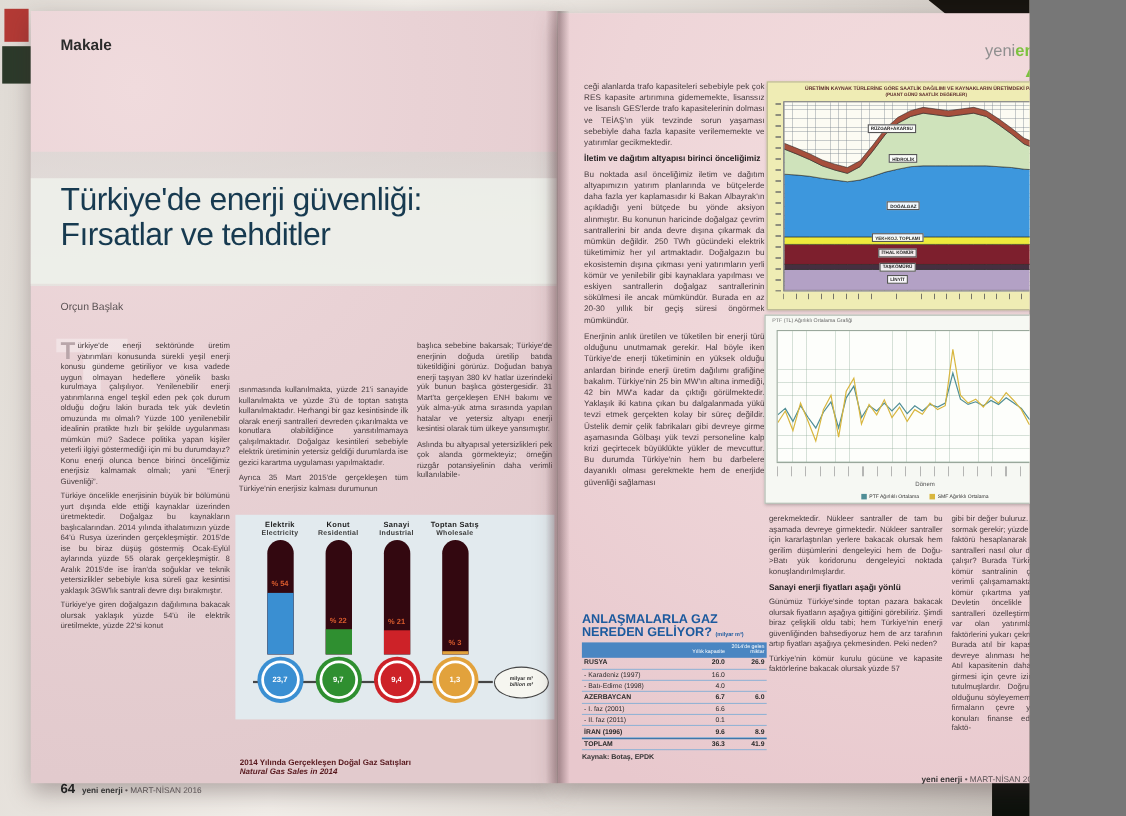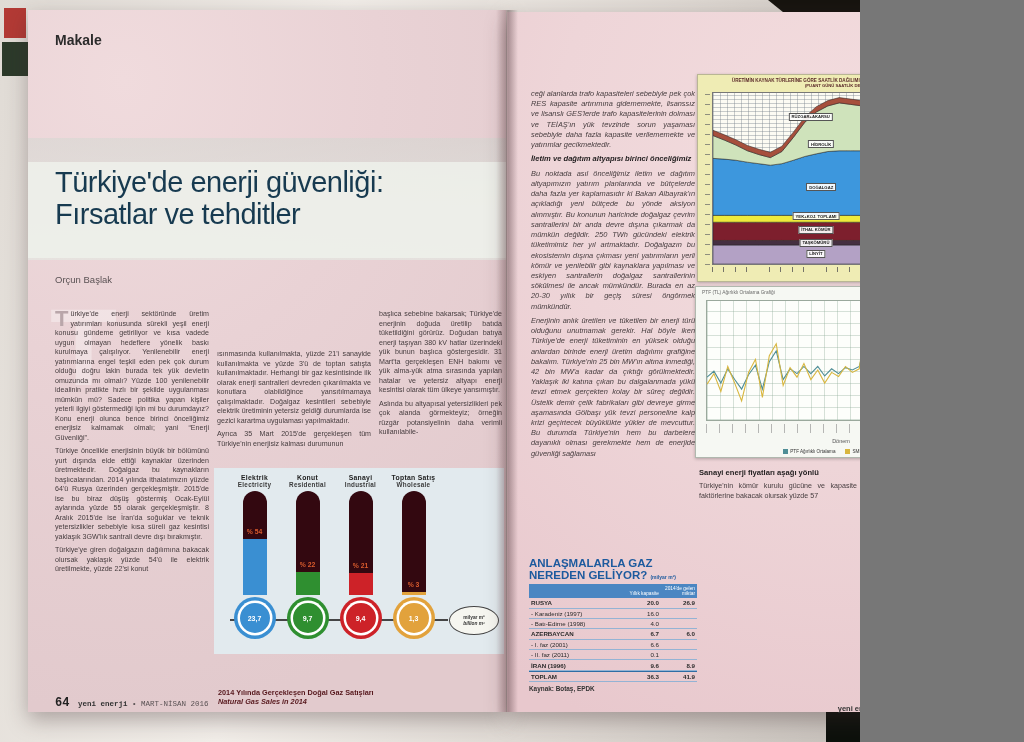--- a/index.html
+++ b/index.html
@@ -1,16 +1,16 @@
 <!DOCTYPE html>
 <html><head>
 <meta charset="utf-8">
 <style>
   html,body{margin:0;padding:0;background:#777;}
-  .photo{position:relative;width:860px;height:742px;overflow:hidden;
+  .photo{position:relative;width:936px;height:742px;overflow:hidden;
     background:linear-gradient(100deg,#e0dbd5 0%,#f2eee9 35%,#ddd7d1 70%,#c7c1bb 100%);
     font-family:"Liberation Sans",sans-serif;}
   
   .right-strip{position:absolute;right:0;top:0;width:34px;height:742px;background:#211d16;z-index:1;}
   .ystrip{position:absolute;right:13px;top:28px;width:11px;height:644px;
     background:linear-gradient(180deg,#caa91e,#ecd23a 30%,#d9b826 70%,#8a7414);}
   .greenblob{position:absolute;right:0;top:298px;width:20px;height:152px;background:#49632e;border-radius:45% 0 0 45%;}
   .darkbottom{position:absolute;right:0;bottom:0;width:34px;height:158px;background:#0d110c;}
   .wedge{position:absolute;right:0;top:0;width:92px;height:74px;background:#17140f;
     clip-path:polygon(0 0,100% 0,100% 100%);z-index:1;}
@@ -54,33 +54,33 @@
   .pct{position:absolute;width:100%;text-align:center;font-size:6.8px;font-weight:bold;color:#d95b2d;z-index:2;}
   .circ{width:30px;height:30px;border-radius:50%;margin-top:8px;display:flex;align-items:center;justify-content:center;
     color:#fff;font-size:7px;font-weight:bold;}
   .connector{position:absolute;left:16px;right:56px;top:151px;height:2px;background:#454545;z-index:1;}
   .unit-oval{position:absolute;right:5px;top:138px;width:48px;height:27px;border:1.5px solid #454545;border-radius:50%;
     background:#f6f6f0;display:flex;flex-direction:column;align-items:center;justify-content:center;
     font-size:4.8px;font-weight:bold;color:#333;line-height:1.15;z-index:2;}
   .gas-cap{position:absolute;left:190px;top:650px;color:#56171c;margin-top:28px;}
   .gas-cap .t1{font-size:7.3px;font-weight:bold;}
   .gas-cap .t2{font-size:7.3px;font-weight:bold;font-style:italic;}
-  .pfoot{position:absolute;left:27px;top:686px;font-size:7.5px;color:#5a5254;font-family:Liberation Mono, monospace;}
+  .pfoot{position:absolute;left:27px;top:700px;font-size:7.5px;color:#5a5254;}
   .pfoot .pageno{font-size:12px;font-weight:bold;color:#222;margin-right:4px;}
   .pfoot .magname{font-weight:bold;color:#333;}
   .pfoot-r{position:absolute;right:24px;top:688px;font-size:7.5px;color:#5a5254;text-align:left;}
   .pfoot-r .pageno{font-size:12px;font-weight:bold;color:#222;margin-left:4px;}
   .pfoot-r .magname{font-weight:bold;color:#333;}
   
   .logo{position:absolute;right:27px;top:26px;text-align:right;font-size:15px;}
   .lg1{color:#8f8f8f;}
   .lg2{color:#7cc23f;font-weight:bold;}
   .lg-marks{margin-top:2px;}
   .lg-marks i{display:inline-block;width:13px;height:7px;background:#7cc23f;transform:skewX(-25deg);margin-left:3px;}
-  .col-r1{left:24px;top:77px;width:164px;height:480px;font-size:7.4px;line-height:1.38;font-style:italic;}
+  .col-r1{left:24px;top:62px;width:164px;height:480px;font-size:7.4px;line-height:1.38;}
   .col-r2{left:192px;top:456px;width:158px;height:240px;}
   .col-r3{left:358px;top:456px;width:119px;height:240px;}
   
   .table-box{position:absolute;left:22px;top:545px;width:168px;height:142px;}
   .tb-title{font-size:11.5px;font-weight:bold;color:#1c5a9e;line-height:1.05;}
   .tb-unit{font-size:5px;font-weight:bold;color:#1c5a9e;}
   .tb-head{display:flex;background:#4a86c2;color:#fff;font-size:4.8px;padding:2px;margin-top:3px;align-items:flex-end;}
   .tb-row{display:flex;font-size:6.2px;color:#2b2b2b;padding:1.2px 2px;border-bottom:.5px solid #94b3d4;align-items:center;}
   .tb-row.em{font-weight:bold;}
   .tb-row.total{border-top:1.2px solid #2e6da4;font-weight:bold;}
@@ -335,21 +335,23 @@
       </div>
       <div class="line-xticks"></div>
       <div class="line-xlabel">Dönem</div>
       <div class="line-legend">
         <span class="lg"><i style="background: rgb(79, 142, 150);"></i><span>PTF Ağırlıklı Ortalama</span></span>
         <span class="lg"><i style="background: rgb(216, 182, 62);"></i><span>SMF Ağırlıklı Ortalama</span></span>
       </div>
     </div>
 
     <div class="col col-r2">
+      <p>gerekmektedir. Nükleer santraller de tam bu aşamada devreye girmektedir. Nükleer santraller için kararlaştırılan yerlere bakacak olursak hem gerilim düşümlerini dengeleyici hem de Doğu-&gt;Batı yük koridorunu dengeleyici noktada konuşlandırılmışlardır.</p>
       <p class="hbold">Sanayi enerji fiyatları aşağı yönlü</p>
+      <p>Günümüz Türkiye'sinde toptan pazara bakacak olursak fiyatların aşağıya gittiğini görebiliriz. Şimdi biraz çelişkili oldu tabi; hem Türkiye'nin enerji güvenliğinden bahsediyoruz hem de arz tarafının artıp fiyatları aşağıya çekmesinden. Peki neden?</p>
       <p>Türkiye'nin kömür kurulu gücüne ve kapasite faktörlerine bakacak olursak yüzde 57</p>
     </div>
     <div class="col col-r3">
       <p>gibi bir değer buluruz. Öncelikle şunu sormak gerekir; yüzde 90-95 kapasite faktörü hesaplanarak yapılan kömür santralleri nasıl olur da yüzde 57 ile çalışır? Burada Türkiye'de pek çok kömür santralinin çeşitli üniteleri verimli çalışamamakta veya gerekli kömür çıkartma yatırımları eksik. Devletin öncelikle bu verimsiz santralleri özelleştirmesinin sebebi, var olan yatırımların kapasite faktörlerini yukarı çekmek istemesidir. Burada atıl bir kapasitenin yeniden devreye alınması hedeflenmektedir. Atıl kapasitenin daha hızlı üretime girmesi için çevre izinlerinden muaf tutulmuşlardır. Doğru bir yaklaşım olduğunu söyleyemem ama yatırımcı firmaların çevre yatırımı harici konuları finanse ederek kapasite faktö-</p>
     </div>
 
     <div class="pfoot-r">
       <span class="magname">yeni enerji</span>
       <span>• MART-NİSAN 2016</span>
       <span class="pageno">65</span>

